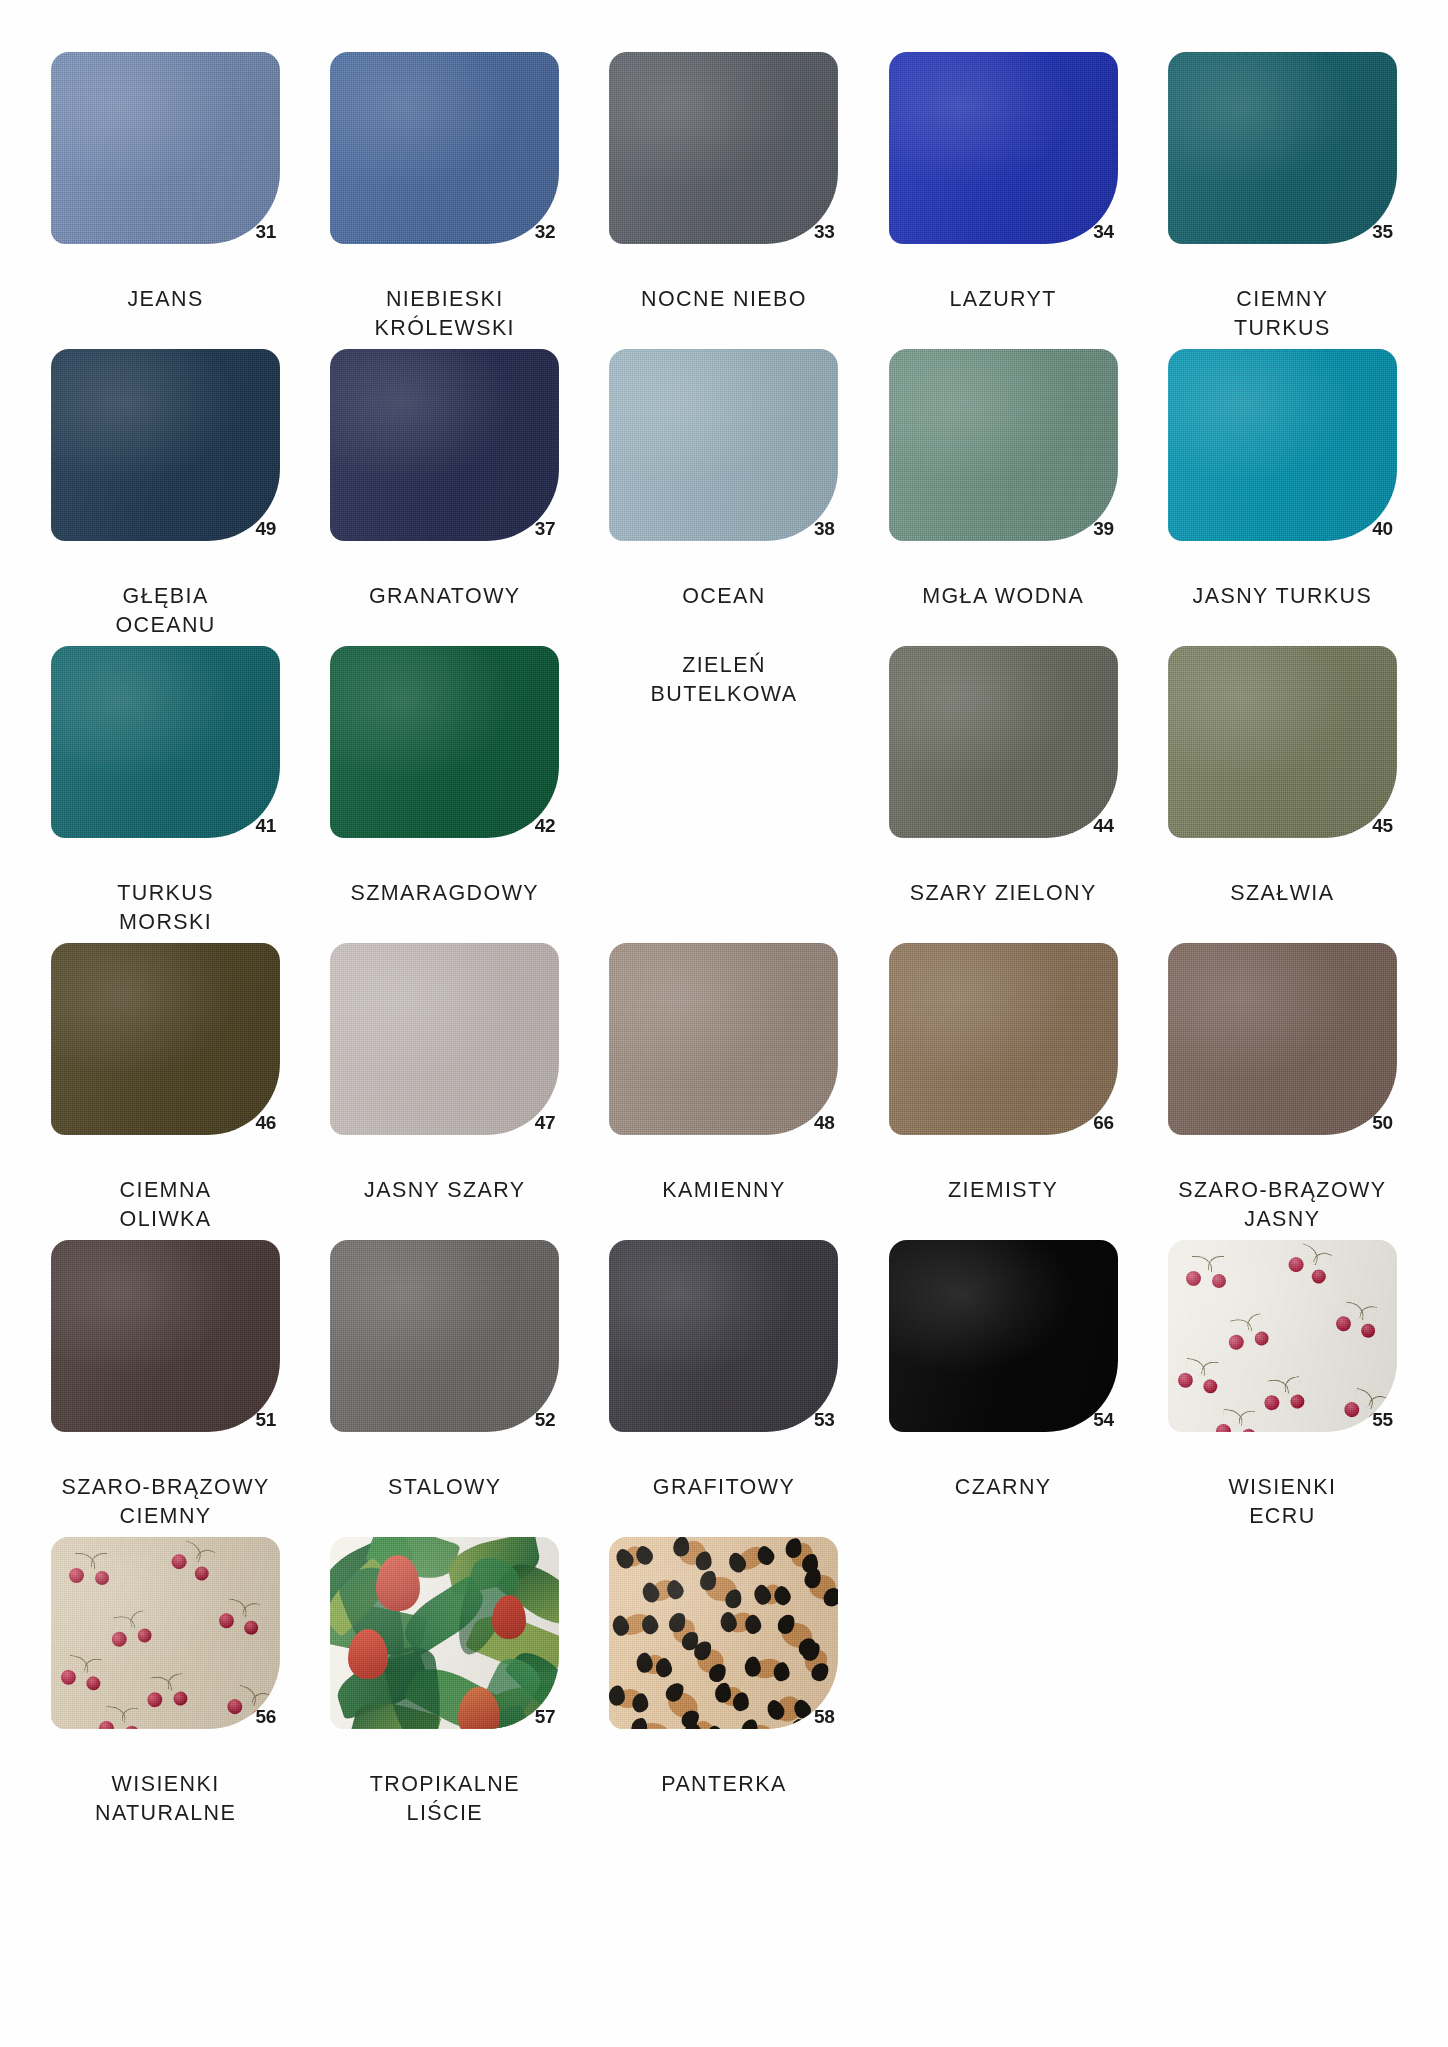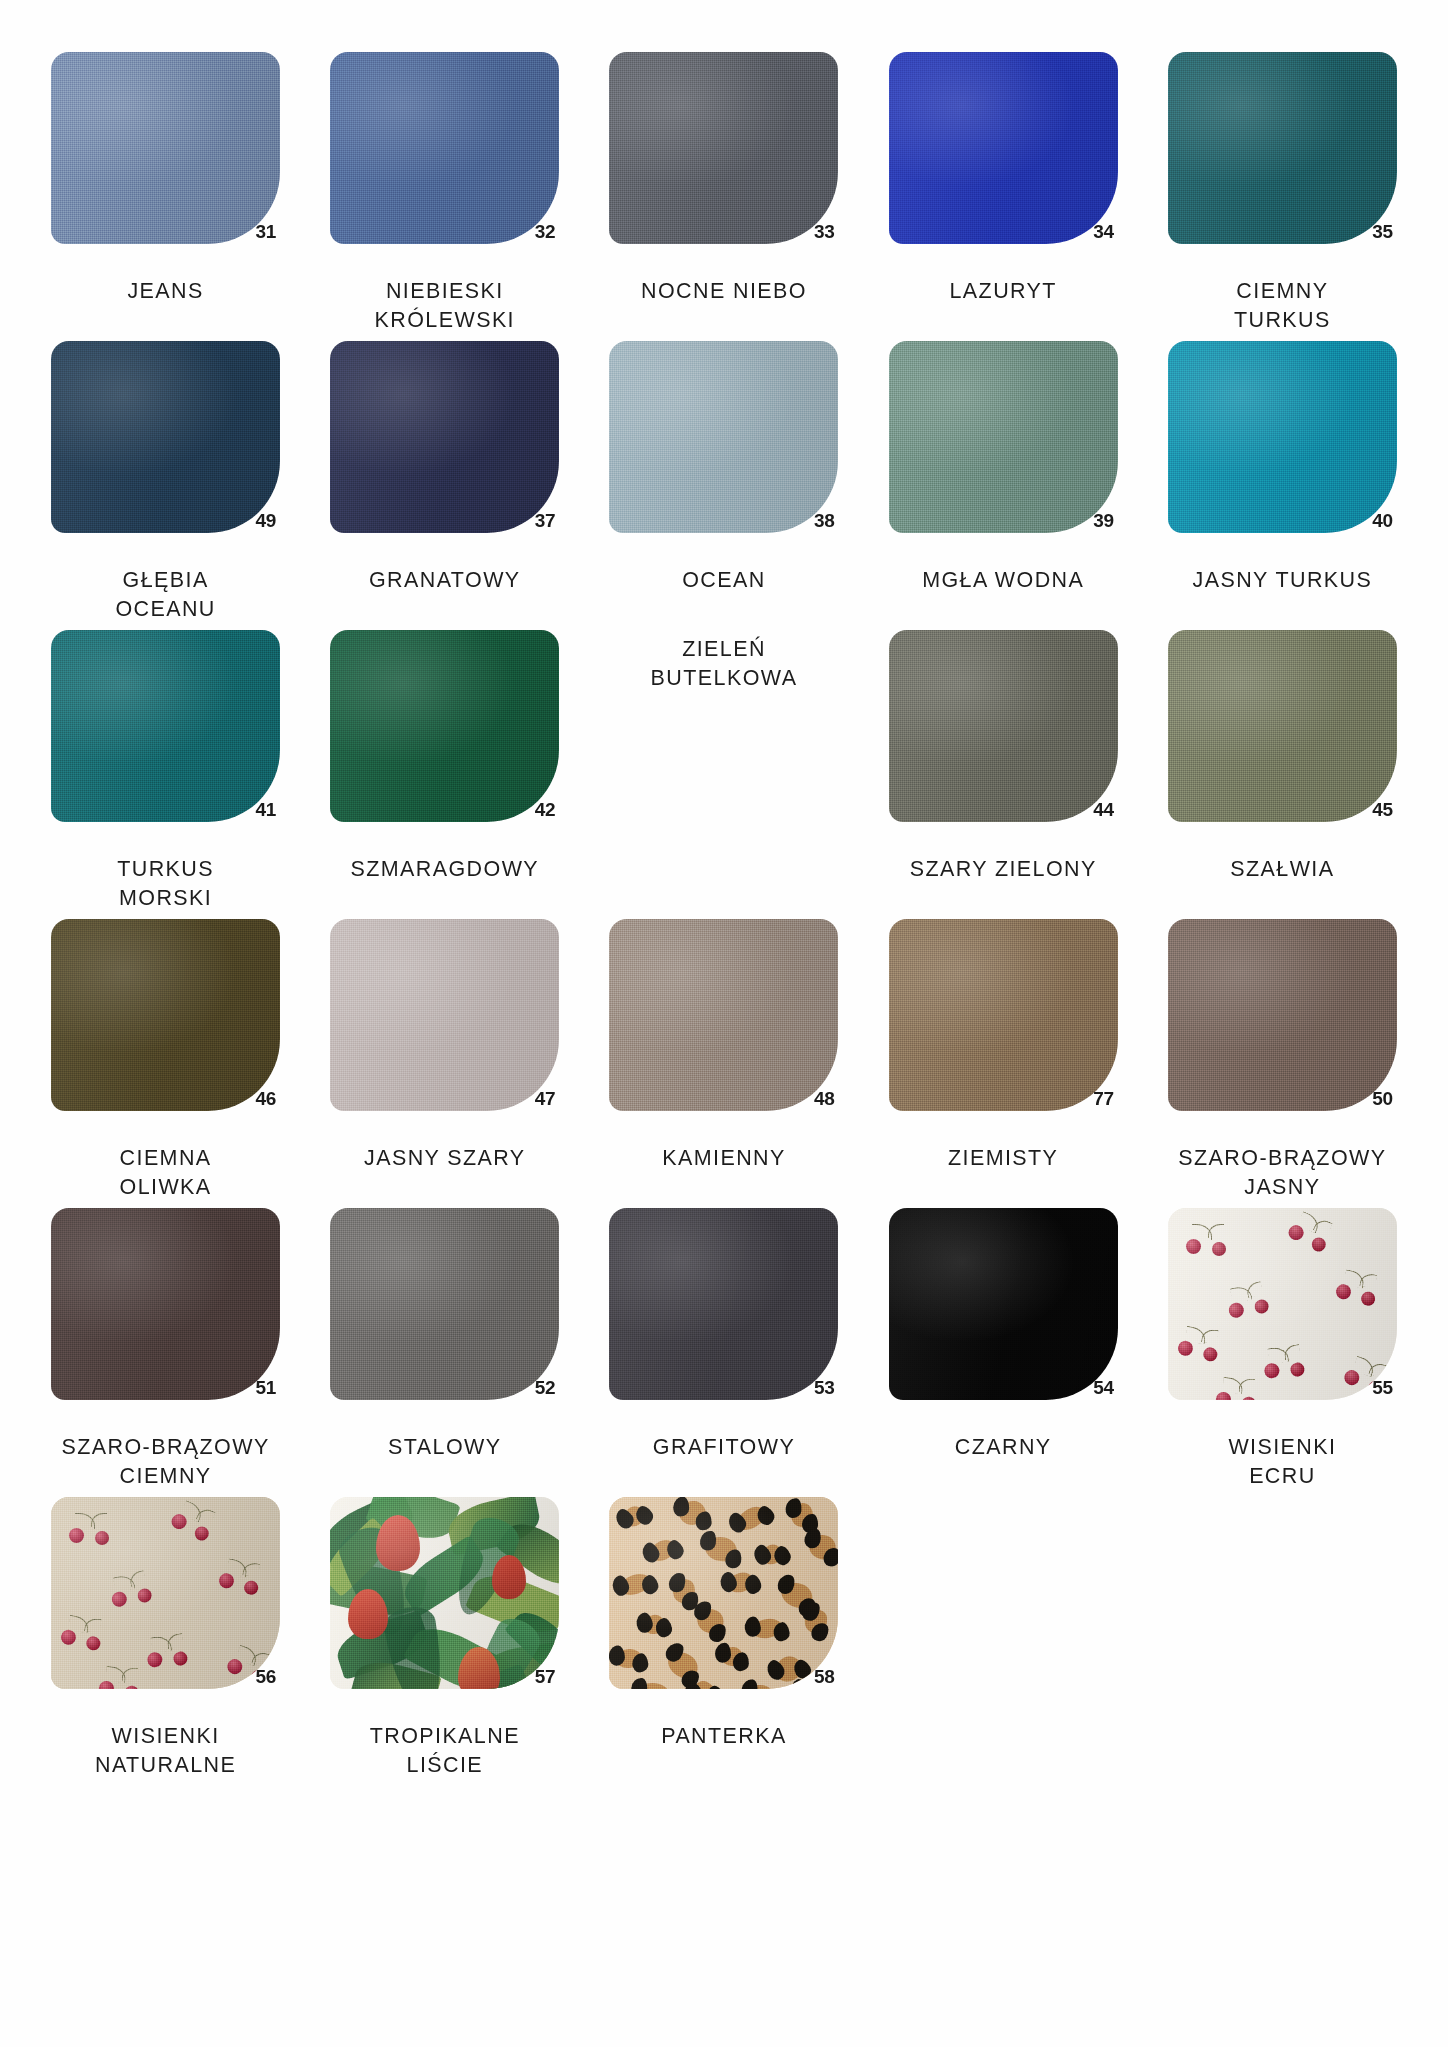--- a/index.html
+++ b/index.html
@@ -21,20 +21,21 @@
     grid-template-columns: repeat(5, 1fr);
     column-gap: 28px;
     row-gap: 0px;
   }
   .cell {
     display: flex;
     flex-direction: column;
     align-items: center;
     width: 100%;
     margin-bottom: 8px;
+    gap: 8px;
   }
   .swatch-wrap {
     position: relative;
     width: 229px;
     height: 220px;
   }
   .swatch {
     position: absolute;
     inset: 0;
     width: 229px;
@@ -333,21 +334,21 @@
           <div class="num">48</div>
         </div>
         <div class="label">KAMIENNY</div>
       </div>
       <div class="cell">
         <div class="swatch-wrap">
           <div class="swatch" style="background: rgb(138, 114, 87);">
             <div class="weave"></div>
             <div class="sheen"></div>
           </div>
-          <div class="num">77</div>
+          <div class="num">66</div>
         </div>
         <div class="label">ZIEMISTY</div>
       </div>
       <div class="cell">
         <div class="swatch-wrap">
           <div class="swatch" style="background: rgb(119, 101, 92);">
             <div class="weave"></div>
             <div class="sheen"></div>
           </div>
           <div class="num">50</div>

